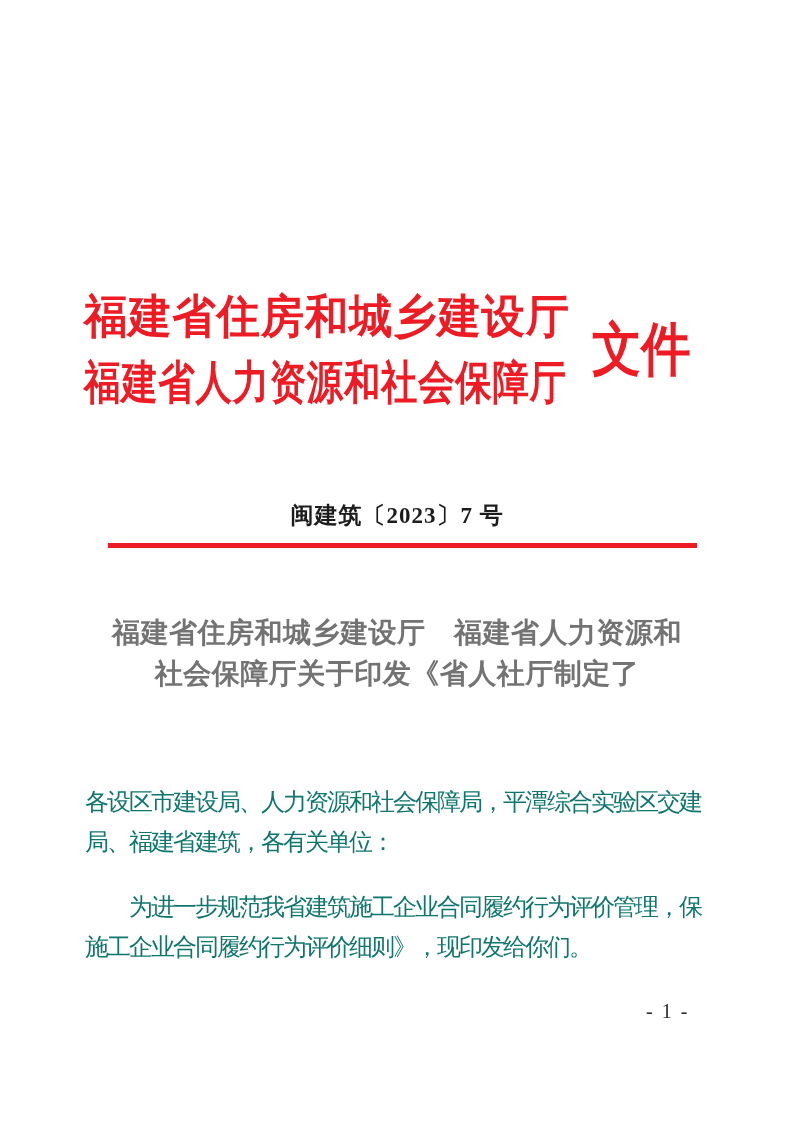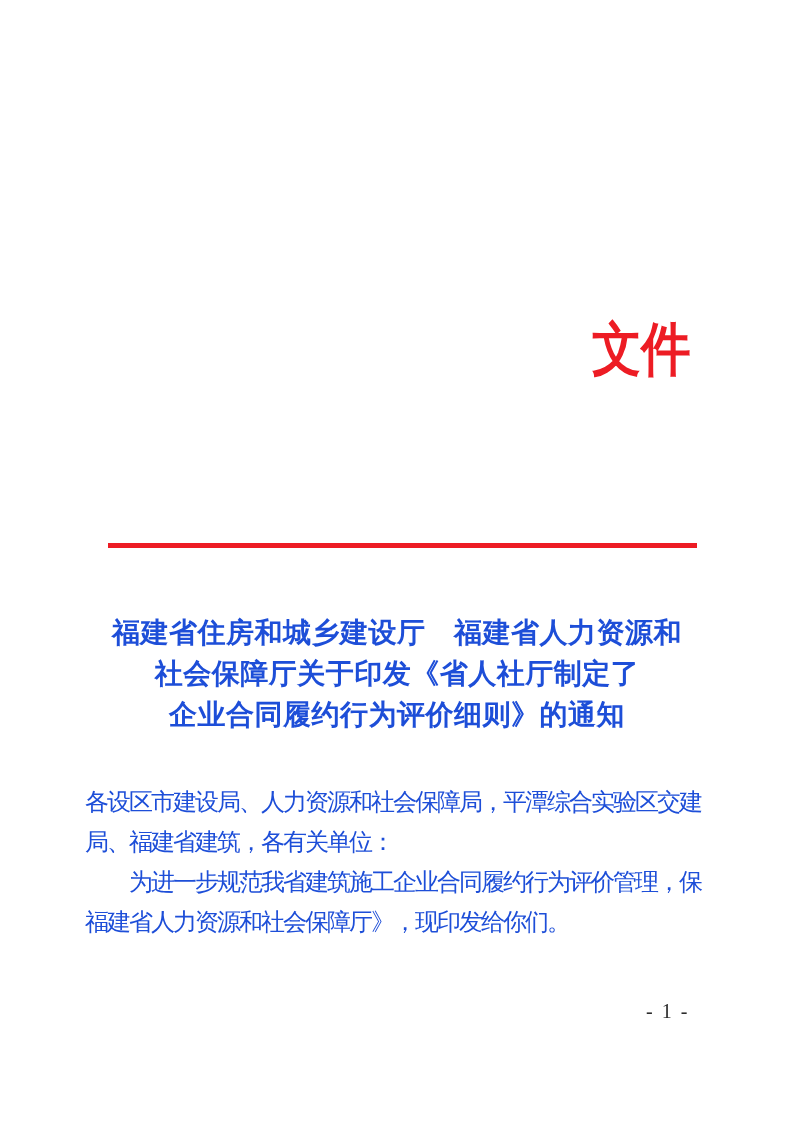--- a/index.html
+++ b/index.html
@@ -62,66 +62,70 @@
 
   
   .doc-title {
     position: absolute;
     left: 0; top: 612px;
     width: 794px;
     text-align: center;
     font-size: 28px;
     font-weight: bold;
     line-height: 41px;
-    color: #1d4ed8;
+    color: #737373;
     letter-spacing: 0.5px;
   }
 
   
   .doc-body {
     position: absolute;
     left: 85px; top: 782px;
     width: 660px;
     font-size: 24px;
     line-height: 40px;
     letter-spacing: -2px;
-    color: #1d4ed8;
+    color: #0f766e;
     white-space: nowrap;
   }
-  .doc-body .indent { padding-left: 44px; }
+  .doc-body .indent { padding-left: 44px; margin-top: 25px; }
 
   
   .page-num {
     position: absolute;
     left: 646px; top: 1000px;
     font-family: "Liberation Serif", serif;
     font-size: 20px;
     color: #2b2b2b;
     letter-spacing: 2px;
   }
 </style>
 </head>
 <body>
 
 <div id="page">
 
+  <div class="gov-header">
+    <div class="gov-line gov-line1">福建省住房和城乡建设厅</div>
+    <div class="gov-line gov-line2">福建省人力资源和社会保障厅</div>
+  </div>
 
   <div class="doc-type">文件</div>
 
+  <div class="doc-number">闽建筑〔2023〕7 号</div>
 
   <div class="red-rule"></div>
 
   <div class="doc-title">
     <div>福建省住房和城乡建设厅　福建省人力资源和</div>
     <div>社会保障厅关于印发《省人社厅制定了</div>
-    <div>企业合同履约行为评价细则》的通知</div>
   </div>
 
   <div class="doc-body">
     <div>各设区市建设局、人力资源和社会保障局，平潭综合实验区交建</div>
     <div>局、福建省建筑，各有关单位：</div>
     <div class="indent">为进一步规范我省建筑施工企业合同履约行为评价管理，保</div>
-    <div>福建省人力资源和社会保障厅》，现印发给你们。</div>
+    <div>施工企业合同履约行为评价细则》，现印发给你们。</div>
   </div>
 
   <div class="page-num">- 1 -</div>
 
 </div>
 
 </body></html>

